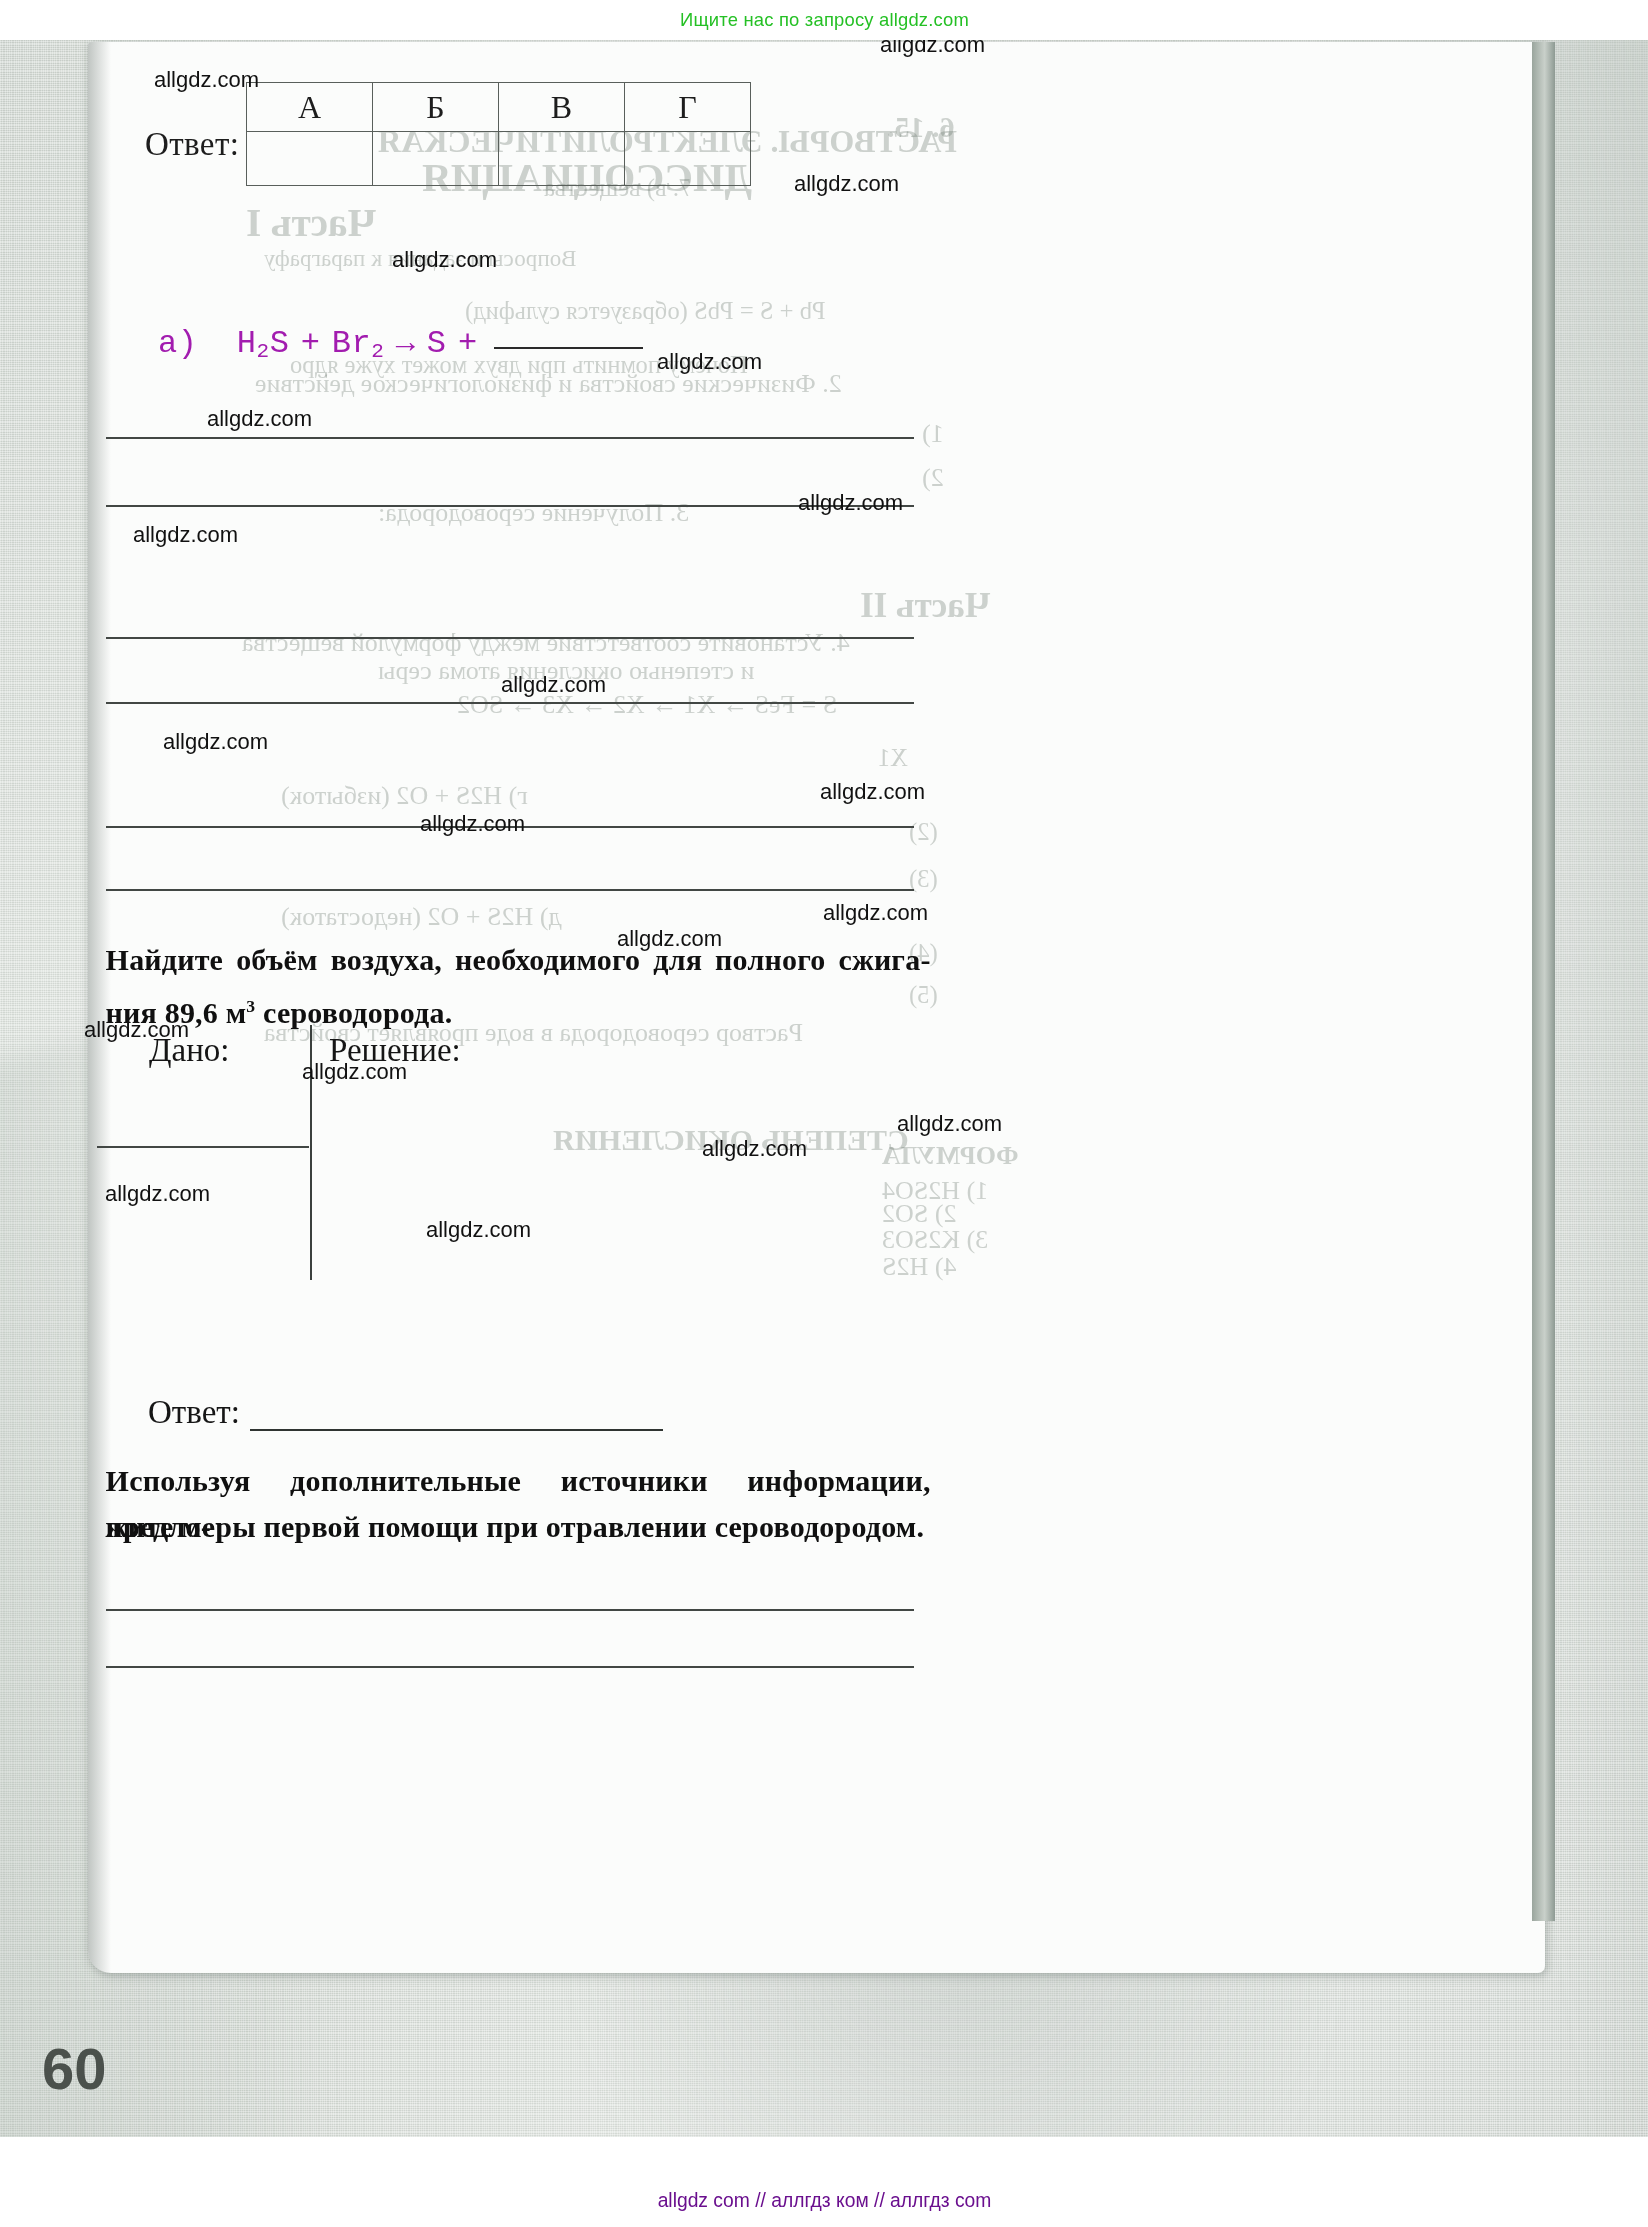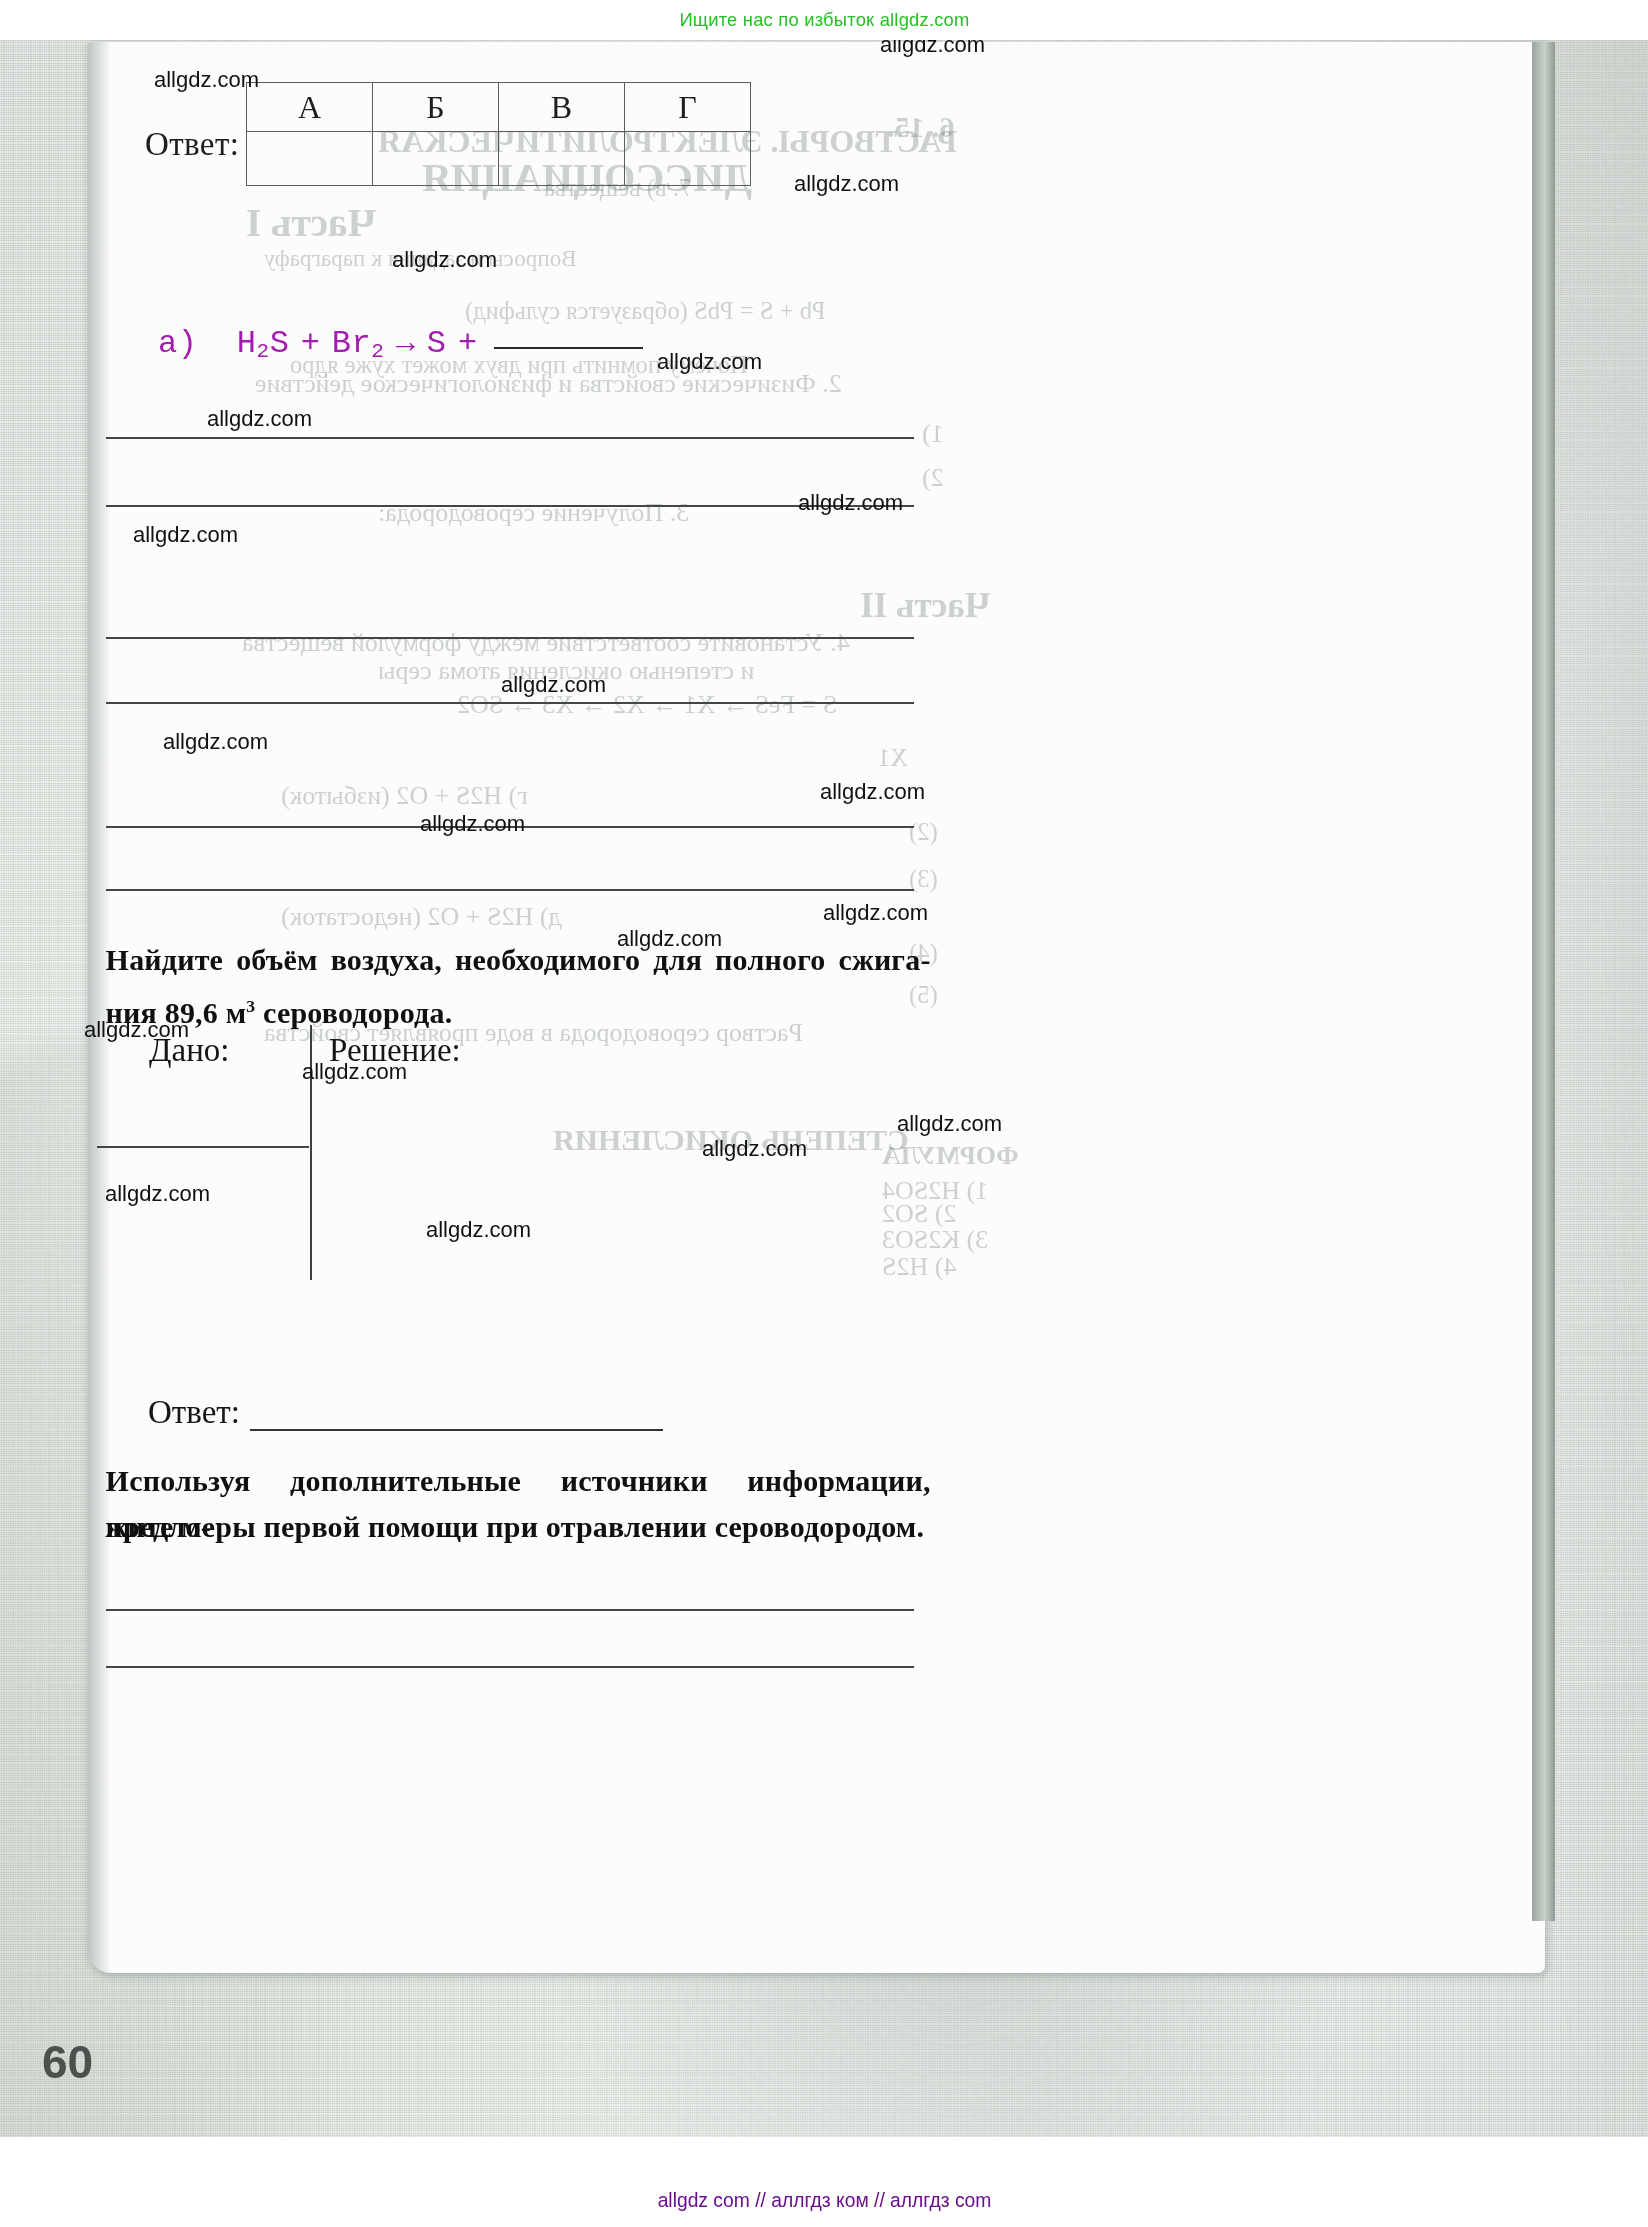--- a/index.html
+++ b/index.html
@@ -232,21 +232,21 @@
     user-select: none;
   }
 
   
   #page-number {
     position: absolute;
     left: 42px;
     top: 2035px;
     font-family: "Liberation Sans", sans-serif;
     font-weight: bold;
-    font-size: 46px;
+    font-size: 58px;
     color: #4b514c;
     z-index: 25;
   }
 
   
   #footer {
     position: absolute;
     left: 0;
     top: 2137px;
     width: 1649px;
@@ -263,21 +263,21 @@
     color: #6a0f8e;
     font-family: "Liberation Sans", sans-serif;
     font-size: 19.3px;
     white-space: nowrap;
   }
 </style>
 </head>
 <body>
 
 <div id="promo-banner">
-  <span class="promo-text">Ищите нас по избыток allgdz.com</span>
+  <span class="promo-text">Ищите нас по запросу allgdz.com</span>
 </div>
 
 <div id="scan-area">
   <div class="shade-a"></div>
   <div class="shade-b"></div>
   <div class="shade-c"></div>
 </div>
 
 <div id="right-edge"></div>
 

